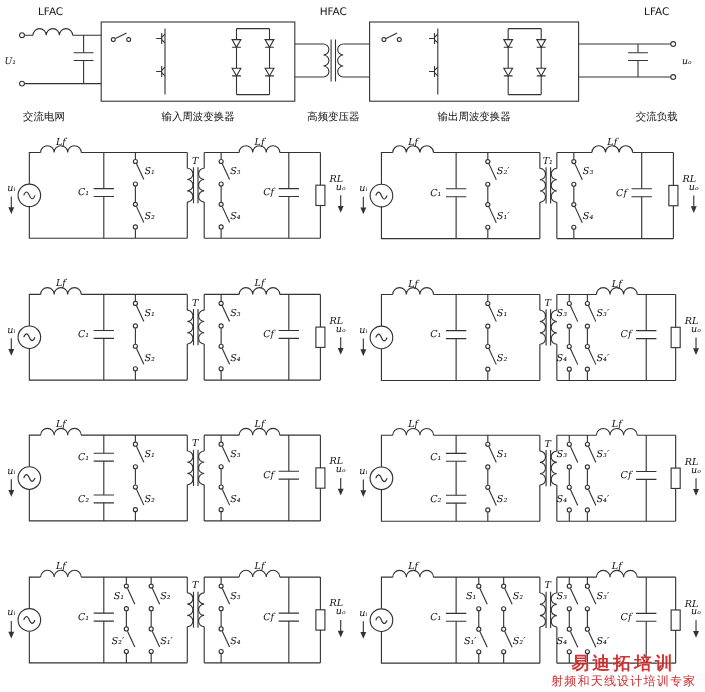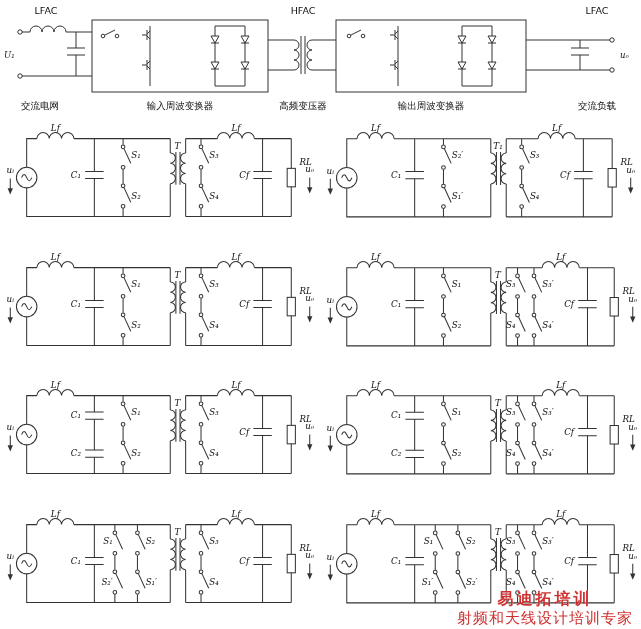--- a/index.html
+++ b/index.html
@@ -11,21 +11,21 @@
   .ckt{display:block;width:100%;height:auto}
   
   .schem path,.schem line,.schem rect,.schem circle,.schem use{stroke:#333;stroke-width:1;fill:none}
   .schem text{stroke:none;fill:#111}
   .lbl{font:italic 8.5px "DejaVu Serif",serif}
   .cap{font:9.5px "DejaVu Sans",sans-serif;fill:#111}
   .mid{text-anchor:middle}
   .end{text-anchor:end}
   .watermark{position:absolute;right:8px;bottom:5px;text-align:center;color:#cc2222;line-height:1.1}
   .wm-brand{font-size:16px;font-weight:bold;letter-spacing:3px;opacity:.92;text-shadow:0 0 1px #fff}
-  .wm-tag{font-size:15px;letter-spacing:1px;margin-top:2px;opacity:.95}
+  .wm-tag{font-size:11px;letter-spacing:1px;margin-top:2px;opacity:.95}
 </style>
 </head>
 <body>
 
 <svg width="0" height="0" style="position:absolute" aria-hidden="true">
   <defs>
     <g id="ind">
         <path d="M0,0 a6,6 0 0 1 12,0 a6,6 0 0 1 12,0 a6,6 0 0 1 12,0"></path>
       </g>
     <g id="swv">

